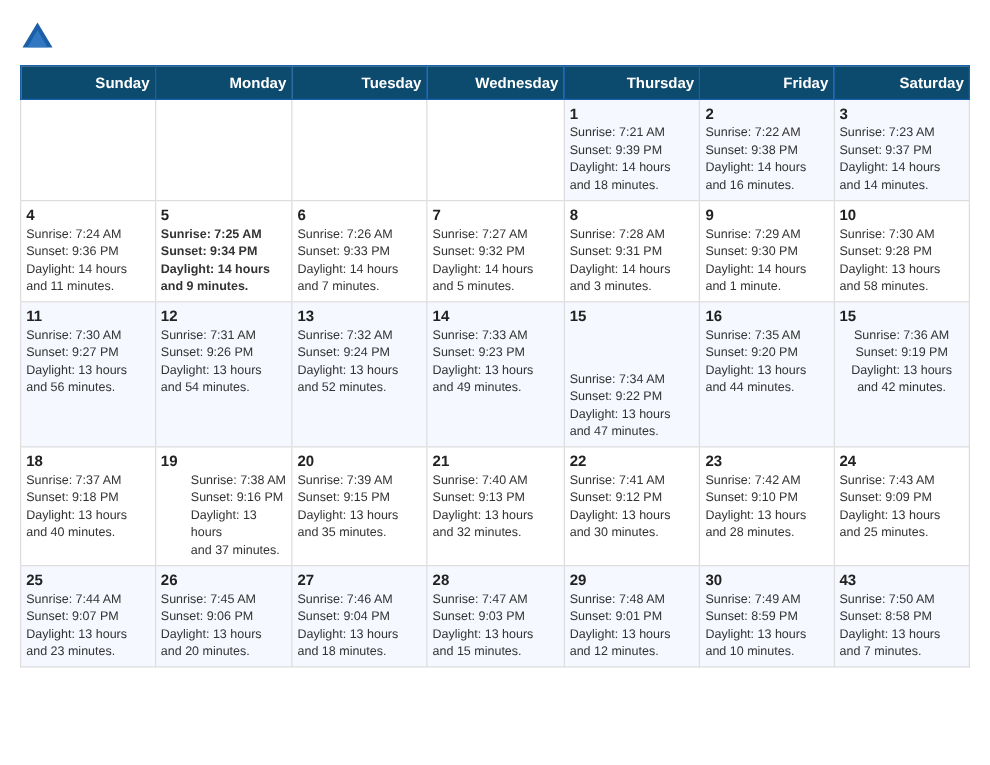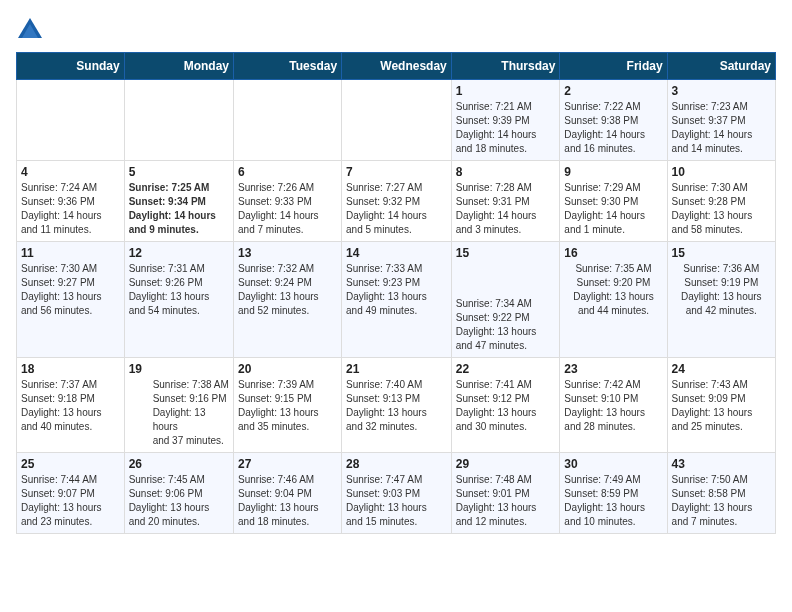--- a/index.html
+++ b/index.html
@@ -233,21 +233,21 @@
         </td>
         <td>
           <span class="day-num">15</span>
           <div class="day-info" style="white-space: pre-line; margin-top: 37px;">Sunrise: 7:34 AM
 Sunset: 9:22 PM
 Daylight: 13 hours
 and 47 minutes.</div>
         </td>
         <td>
           <span class="day-num">16</span>
-          <div class="day-info" style="white-space: pre-line; text-align: center;">Sunrise: 7:35 AM
+          <div class="day-info" style="white-space: pre-line;">Sunrise: 7:35 AM
 Sunset: 9:20 PM
 Daylight: 13 hours
 and 44 minutes.</div>
         </td>
         <td>
           <span class="day-num">15</span>
           <div class="day-info" style="white-space: pre-line; text-align: center;">Sunrise: 7:36 AM
 Sunset: 9:19 PM
 Daylight: 13 hours
 and 42 minutes.</div>

